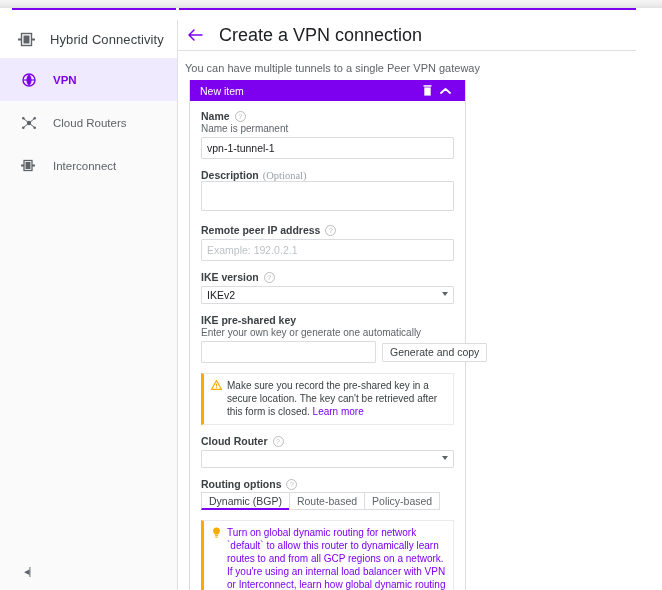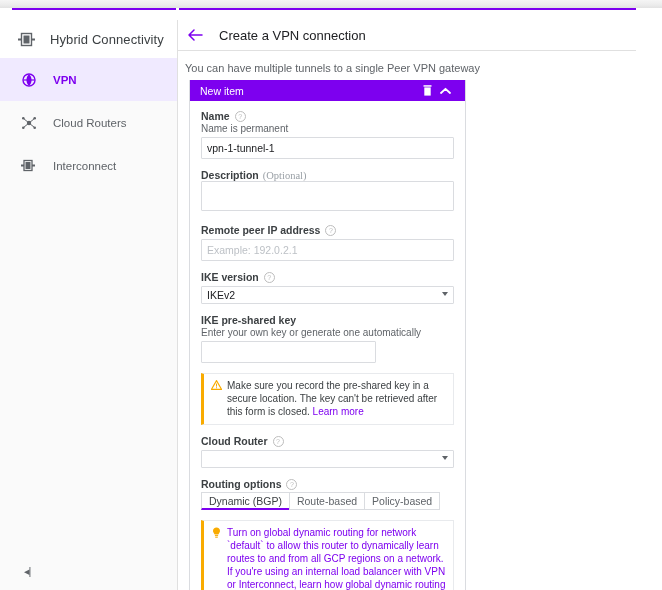--- a/index.html
+++ b/index.html
@@ -122,21 +122,21 @@
     border-bottom: 1px solid #e0e0e0;
   }
   #back-arrow {
     width: 22px; height: 22px;
     display: flex; align-items: center; justify-content: center;
     color: #7d00ef;
     cursor: pointer;
     flex: 0 0 auto;
   }
   #page-title {
-    font-size: 13px;
+    font-size: 18px;
     color: #202124;
     margin-left: 13px;
   }
 
   #form-scroll {
     position: absolute;
     left: 0; top: 31px; right: 0; bottom: 0;
     padding: 0 0 0 0;
   }
   .form-inner { padding: 8px 16px 0 7px; }
@@ -457,20 +457,21 @@
               </div>
             </div>
 
             <div class="field">
               <div class="field-label">
                 <span>IKE pre-shared key</span>
               </div>
               <div class="field-help">Enter your own key or generate one automatically</div>
               <div class="row-inline">
                 <input class="text-input psk-input" type="text" style="">
+                <button class="btn-outline">Generate and copy</button>
               </div>
             </div>
 
             <div class="callout warn">
               <span class="callout-icon">
                 <svg width="11" height="10" viewBox="0 0 11 10">
                   <path d="M5.5 0.6 L10.6 9.4 H0.4 Z" fill="none" stroke="#f9ab00" stroke-width="1.1" stroke-linejoin="round"></path>
                   <rect x="5" y="3.6" width="1" height="3" fill="#f9ab00"></rect>
                   <rect x="5" y="7.3" width="1" height="1" fill="#f9ab00"></rect>
                 </svg>

